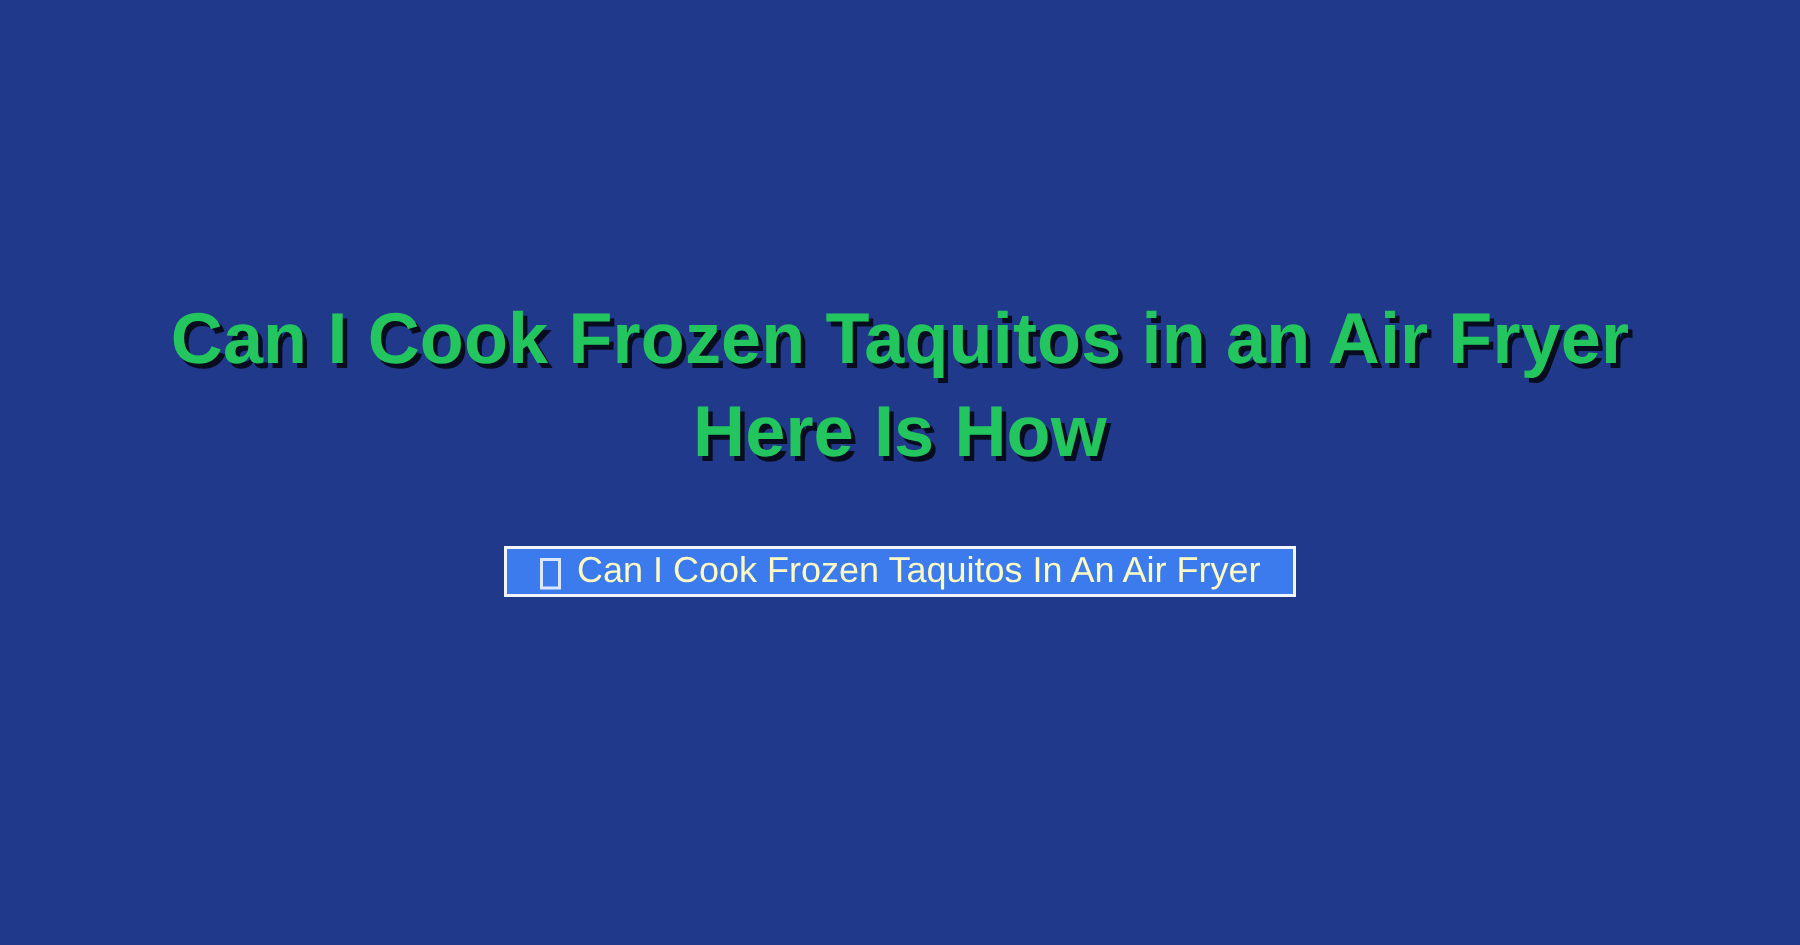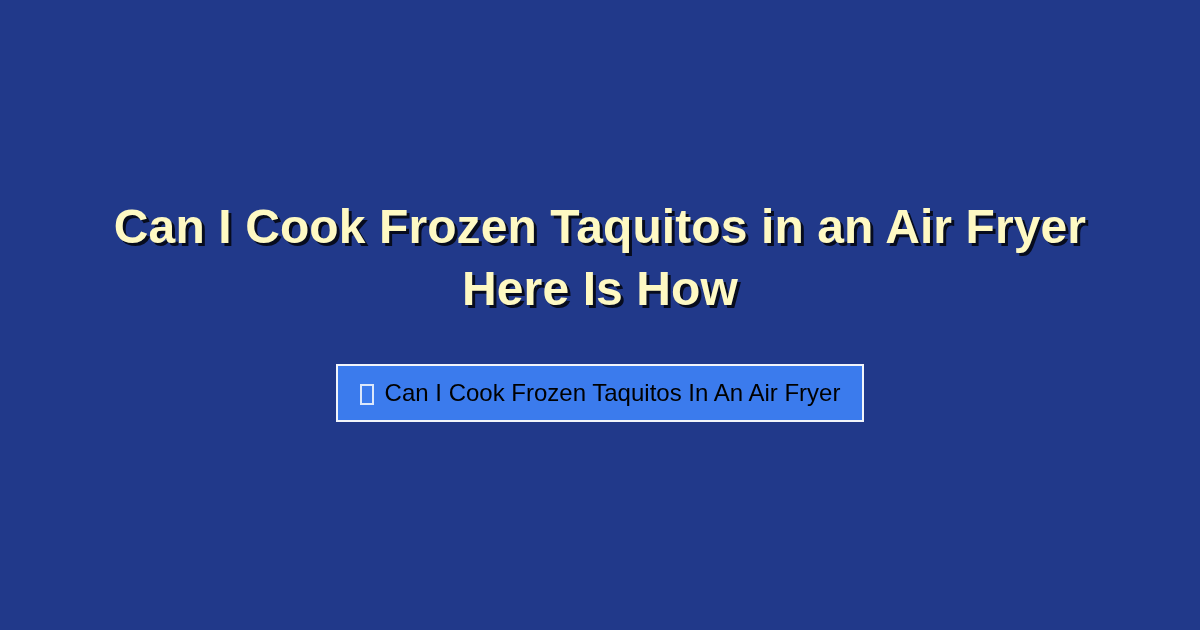--- a/index.html
+++ b/index.html
@@ -33,21 +33,21 @@
     top: 196px;
     display: flex;
     flex-direction: column;
     align-items: center;
   }
 
   .headline {
     width: 1040px;
     margin: 0;
     text-align: center;
-    color: #fef9c3;
+    color: #22c55e;
     font-family: "Liberation Sans", sans-serif;
     font-size: 48px;
     font-weight: bold;
     line-height: 62px;
     letter-spacing: 0.1px;
     text-shadow: 3px 3px 0 rgba(0,0,0,0.78);
   }
 
   .cta-wrap {
     margin-top: 44px;
@@ -55,26 +55,26 @@
     justify-content: center;
     width: 100%;
   }
 
   .cta-button {
     box-sizing: border-box;
     display: inline-flex;
     align-items: center;
     justify-content: center;
     gap: 11px;
-    height: 58px;
+    height: 34px;
     padding: 0 22px;
     background: #3b7bed;
     border: 2px solid #f2f5fb;
     border-radius: 0;
-    color: #000000;
+    color: #fef9c3;
     font-family: "Liberation Sans", sans-serif;
     font-size: 24px;
     font-weight: normal;
     line-height: 1;
     white-space: nowrap;
     cursor: pointer;
   }
 
   .tofu-glyph {
     display: inline-block;

